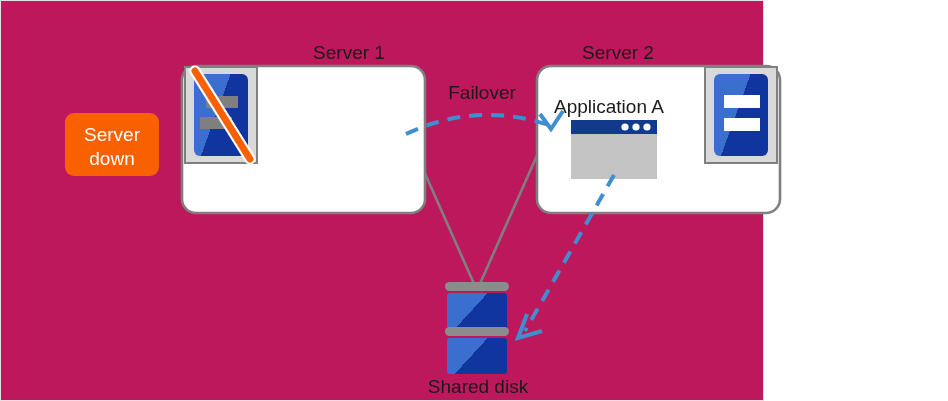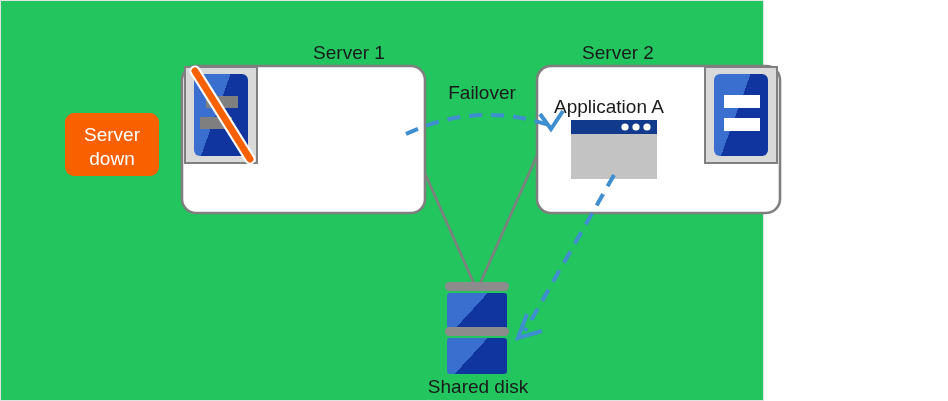--- a/index.html
+++ b/index.html
@@ -12,21 +12,21 @@
     height: 401px;
     font-family: "Liberation Sans", sans-serif;
     overflow: hidden;
   }
   #canvas {
     position: relative;
     width: 764px;
     height: 401px;
     box-sizing: border-box;
     border: 1px solid #e2e2e2;
-    background: #22c55e;
+    background: #be185d;
   }
   #diagram-svg {
     position: absolute;
     left: 0;
     top: 0;
     width: 948px;
     height: 401px;
     display: block;
   }
   .dgm-label {

